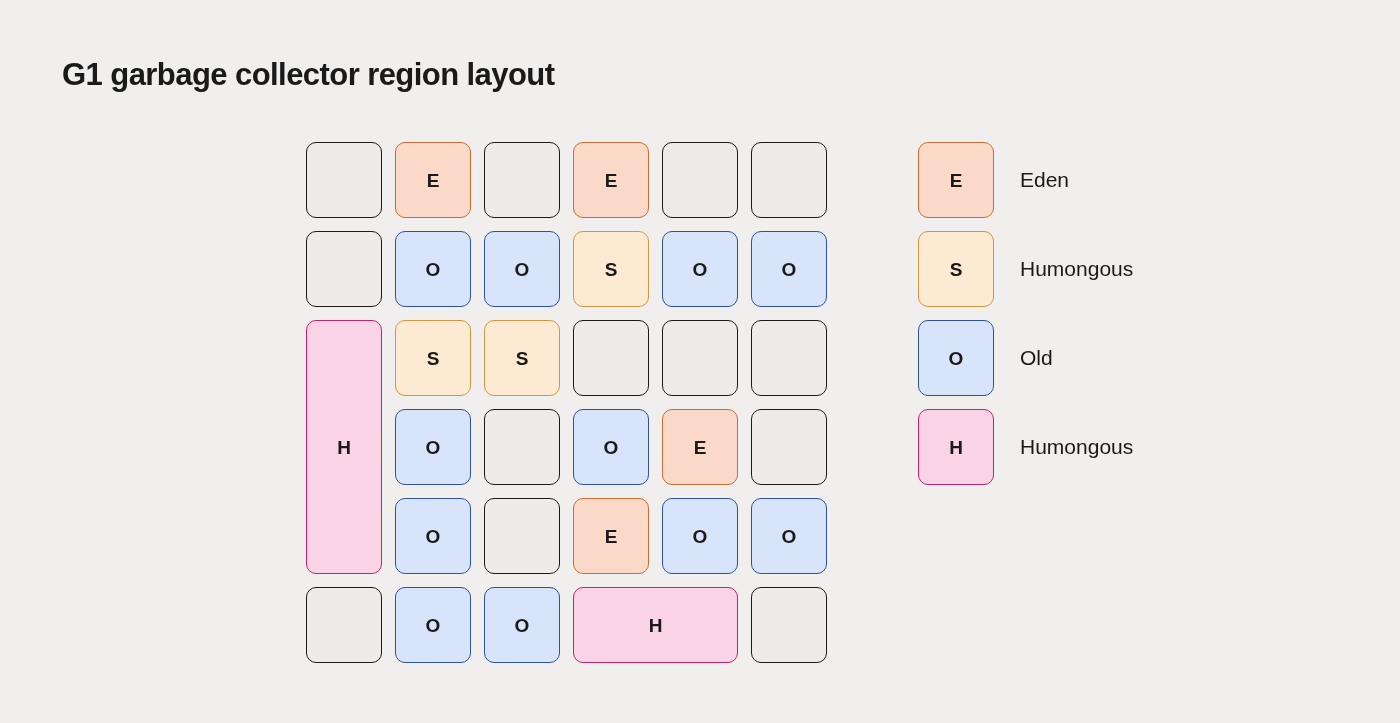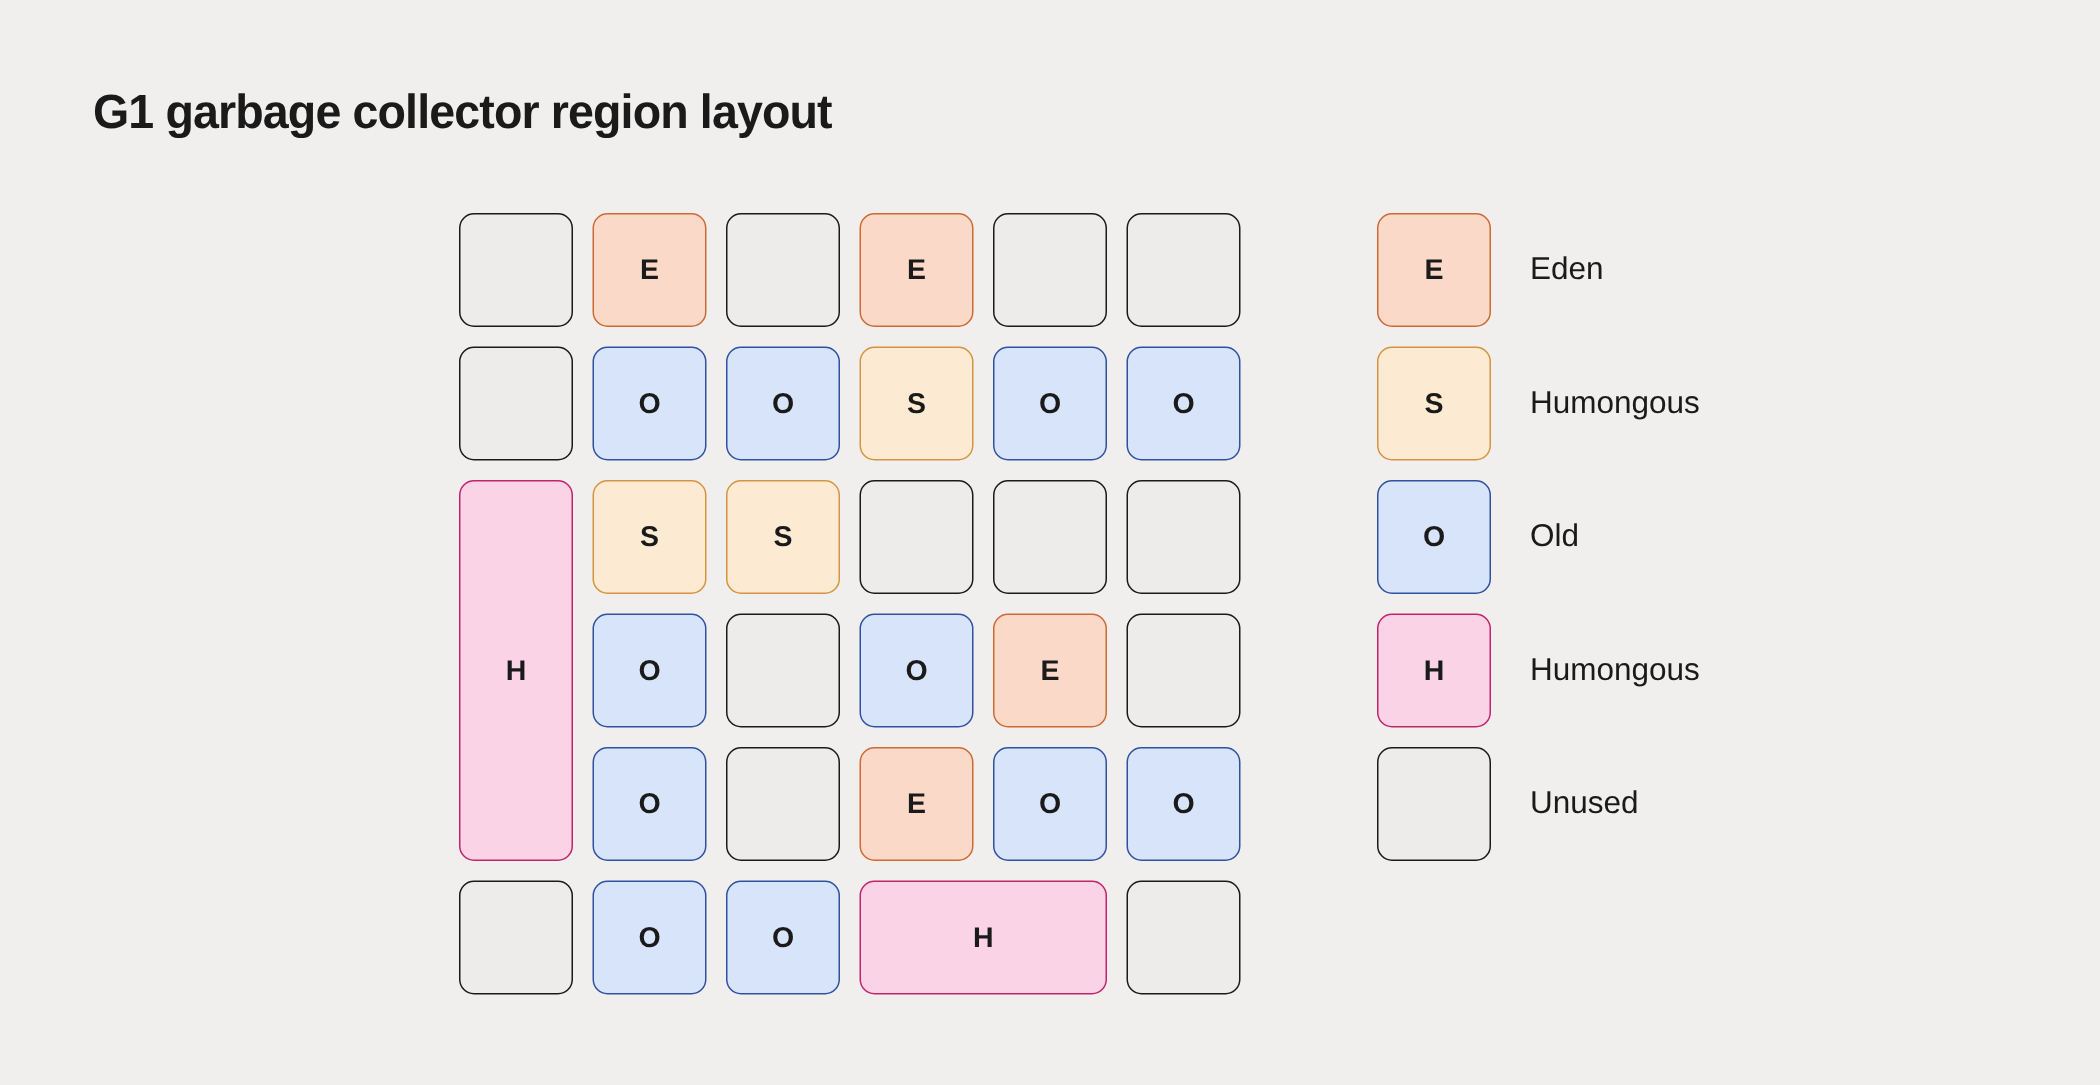--- a/index.html
+++ b/index.html
@@ -207,19 +207,13 @@
         <span class="cell-letter">O</span>
       </div>
       <span class="legend-label">Old</span>
     </div>
     <div class="legend-row">
       <div class="cell legend-swatch humongous">
         <span class="cell-letter">H</span>
       </div>
       <span class="legend-label">Humongous</span>
     </div>
-    <div class="legend-row">
-      <div class="cell legend-swatch unused">
-        <span class="cell-letter"></span>
-      </div>
-      <span class="legend-label">Unused</span>
-    </div>
   </div>
 
 </body></html>

